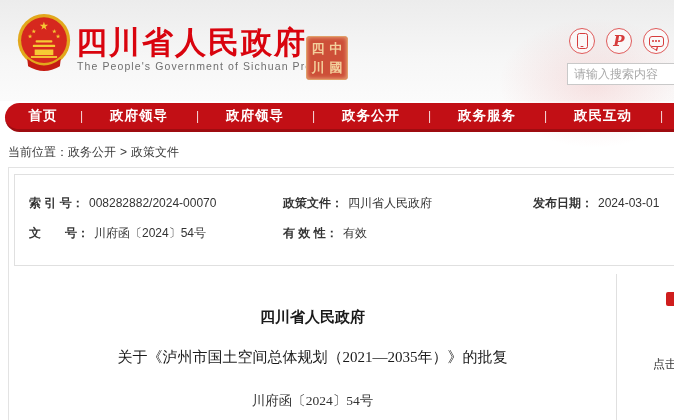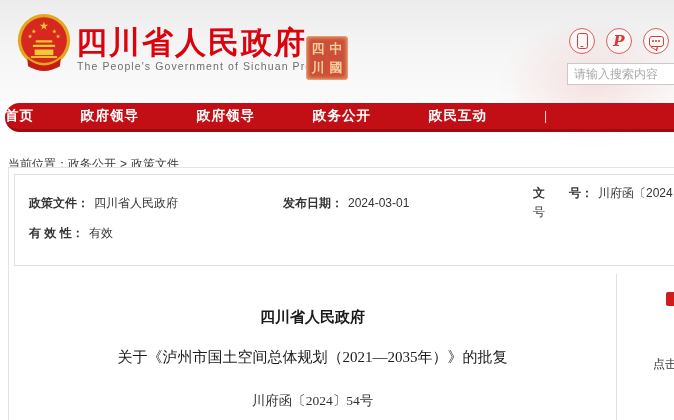--- a/index.html
+++ b/index.html
@@ -43,28 +43,28 @@
   .search-box { position:absolute; left:567px; top:63px; width:120px; height:22px;
             border:1px solid #c9c9c9; background:#fff; }
   .search-box input { width:100%; height:100%; border:none; outline:none; padding:0 6px;
             font-size:12px; color:#333; background:transparent; font-family:"Liberation Sans", sans-serif; }
   .search-box input::placeholder { color:#a9a9a9; }
 
   
   .nav { position:absolute; left:5px; top:103px; width:700px; height:29px; background:#c20f15;
             border-radius:15px 0 0 15px; display:flex; align-items:stretch;
             border-bottom:3px solid #9e0c10; }
-  .nav-cell { position:relative; display:flex; align-items:center; justify-content:flex-start; }
+  .nav-cell { position:relative; display:flex; align-items:center; justify-content:center; }
   .nav-cell a { color:#fff; font-size:13.5px; font-weight:bold; text-decoration:none; letter-spacing:1px; }
   .nav-cell::after { content:"|"; position:absolute; right:-2px; top:50%; transform:translateY(-50%);
             color:rgba(255,255,255,0.85); font-size:12px; font-weight:normal; }
   .nav-cell.w1 { width:76px; } .nav-cell.w2 { width:116px; }
 
   
-  .breadcrumb { position:absolute; left:8px; top:144px; font-size:12px; color:#3a3a3a;margin-top:12px; }
+  .breadcrumb { position:absolute; left:8px; top:144px; font-size:12px; color:#3a3a3a; }
   .breadcrumb a { color:#3a3a3a; text-decoration:none; }
   .breadcrumb .sep { margin:0 4px; }
 
   
   .content-frame { position:absolute; left:8px; top:167px; width:680px; height:260px;
             background:#fff; border:1px solid #e3e3e3; }
   .meta-box { position:absolute; left:5px; top:6px; width:690px; height:92px; border:1px solid #e0e0e0;
             display:grid; grid-template-columns:254px 250px 1fr; grid-auto-rows:30px;
             padding:12px 0 0 14px; align-items:center; }
   .meta-label { font-weight:bold; color:#333; font-size:12px; display:inline-block; min-width:55px; }
@@ -142,31 +142,35 @@
   <div class="nav-cell w2">
       <a href="#">政府领导</a>
     </div>
   <div class="nav-cell w2">
       <a href="#">政府领导</a>
     </div>
   <div class="nav-cell w2">
       <a href="#">政务公开</a>
     </div>
   <div class="nav-cell w2">
+      <a href="#">政务服务</a>
+    </div>
+  <div class="nav-cell w2">
       <a href="#">政民互动</a>
     </div>
 </div>
 
 <div class="breadcrumb">
   <span>当前位置：</span><a href="#">政务公开</a><span class="sep">&gt;</span><a href="#">政策文件</a>
 </div>
 
 <div class="content-frame">
 
   <div class="meta-box">
+    <div><span class="meta-label">索 引 号：</span><span class="meta-value">008282882/2024-00070</span></div>
     <div><span class="meta-label">政策文件：</span><span class="meta-value">四川省人民政府</span></div>
     <div><span class="meta-label">发布日期：</span><span class="meta-value">2024-03-01</span></div>
     <div><span class="meta-label">文　　号：</span><span class="meta-value">川府函〔2024〕54号</span></div>
     <div><span class="meta-label">有 效 性：</span><span class="meta-value">有效</span></div>
   </div>
 
   <div class="doc-divider"></div>
 
   <div class="doc-line doc-org">四川省人民政府</div>
   <div class="doc-line doc-subject">关于《泸州市国土空间总体规划（2021—2035年）》的批复</div>

